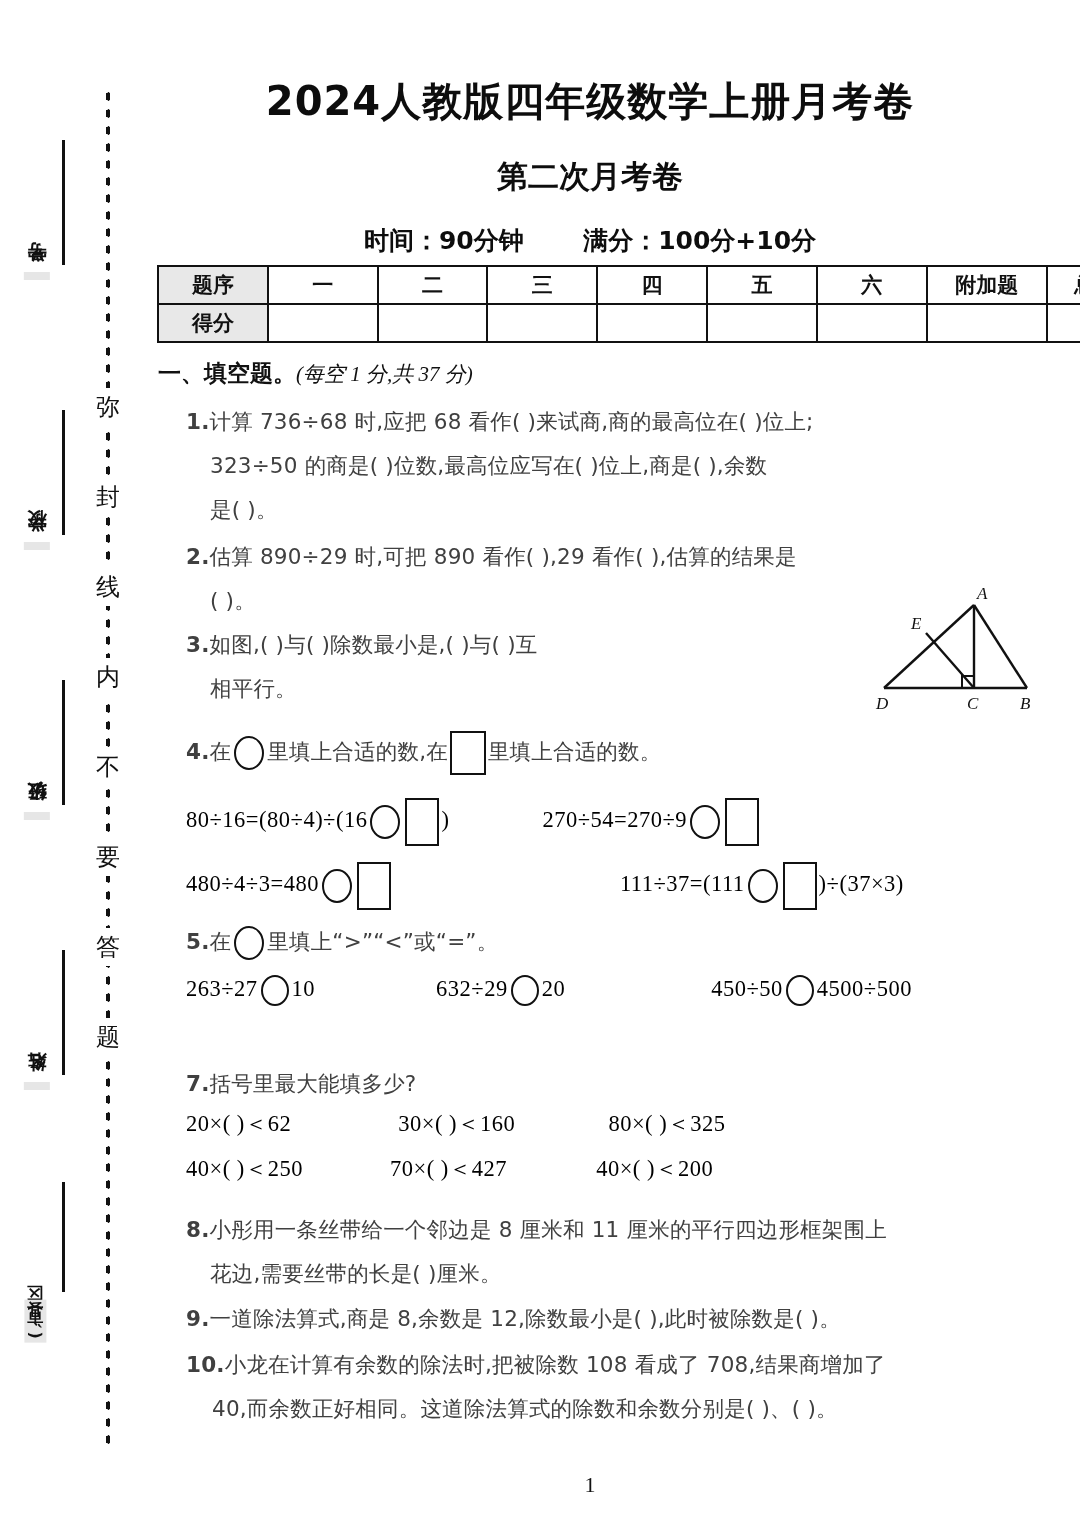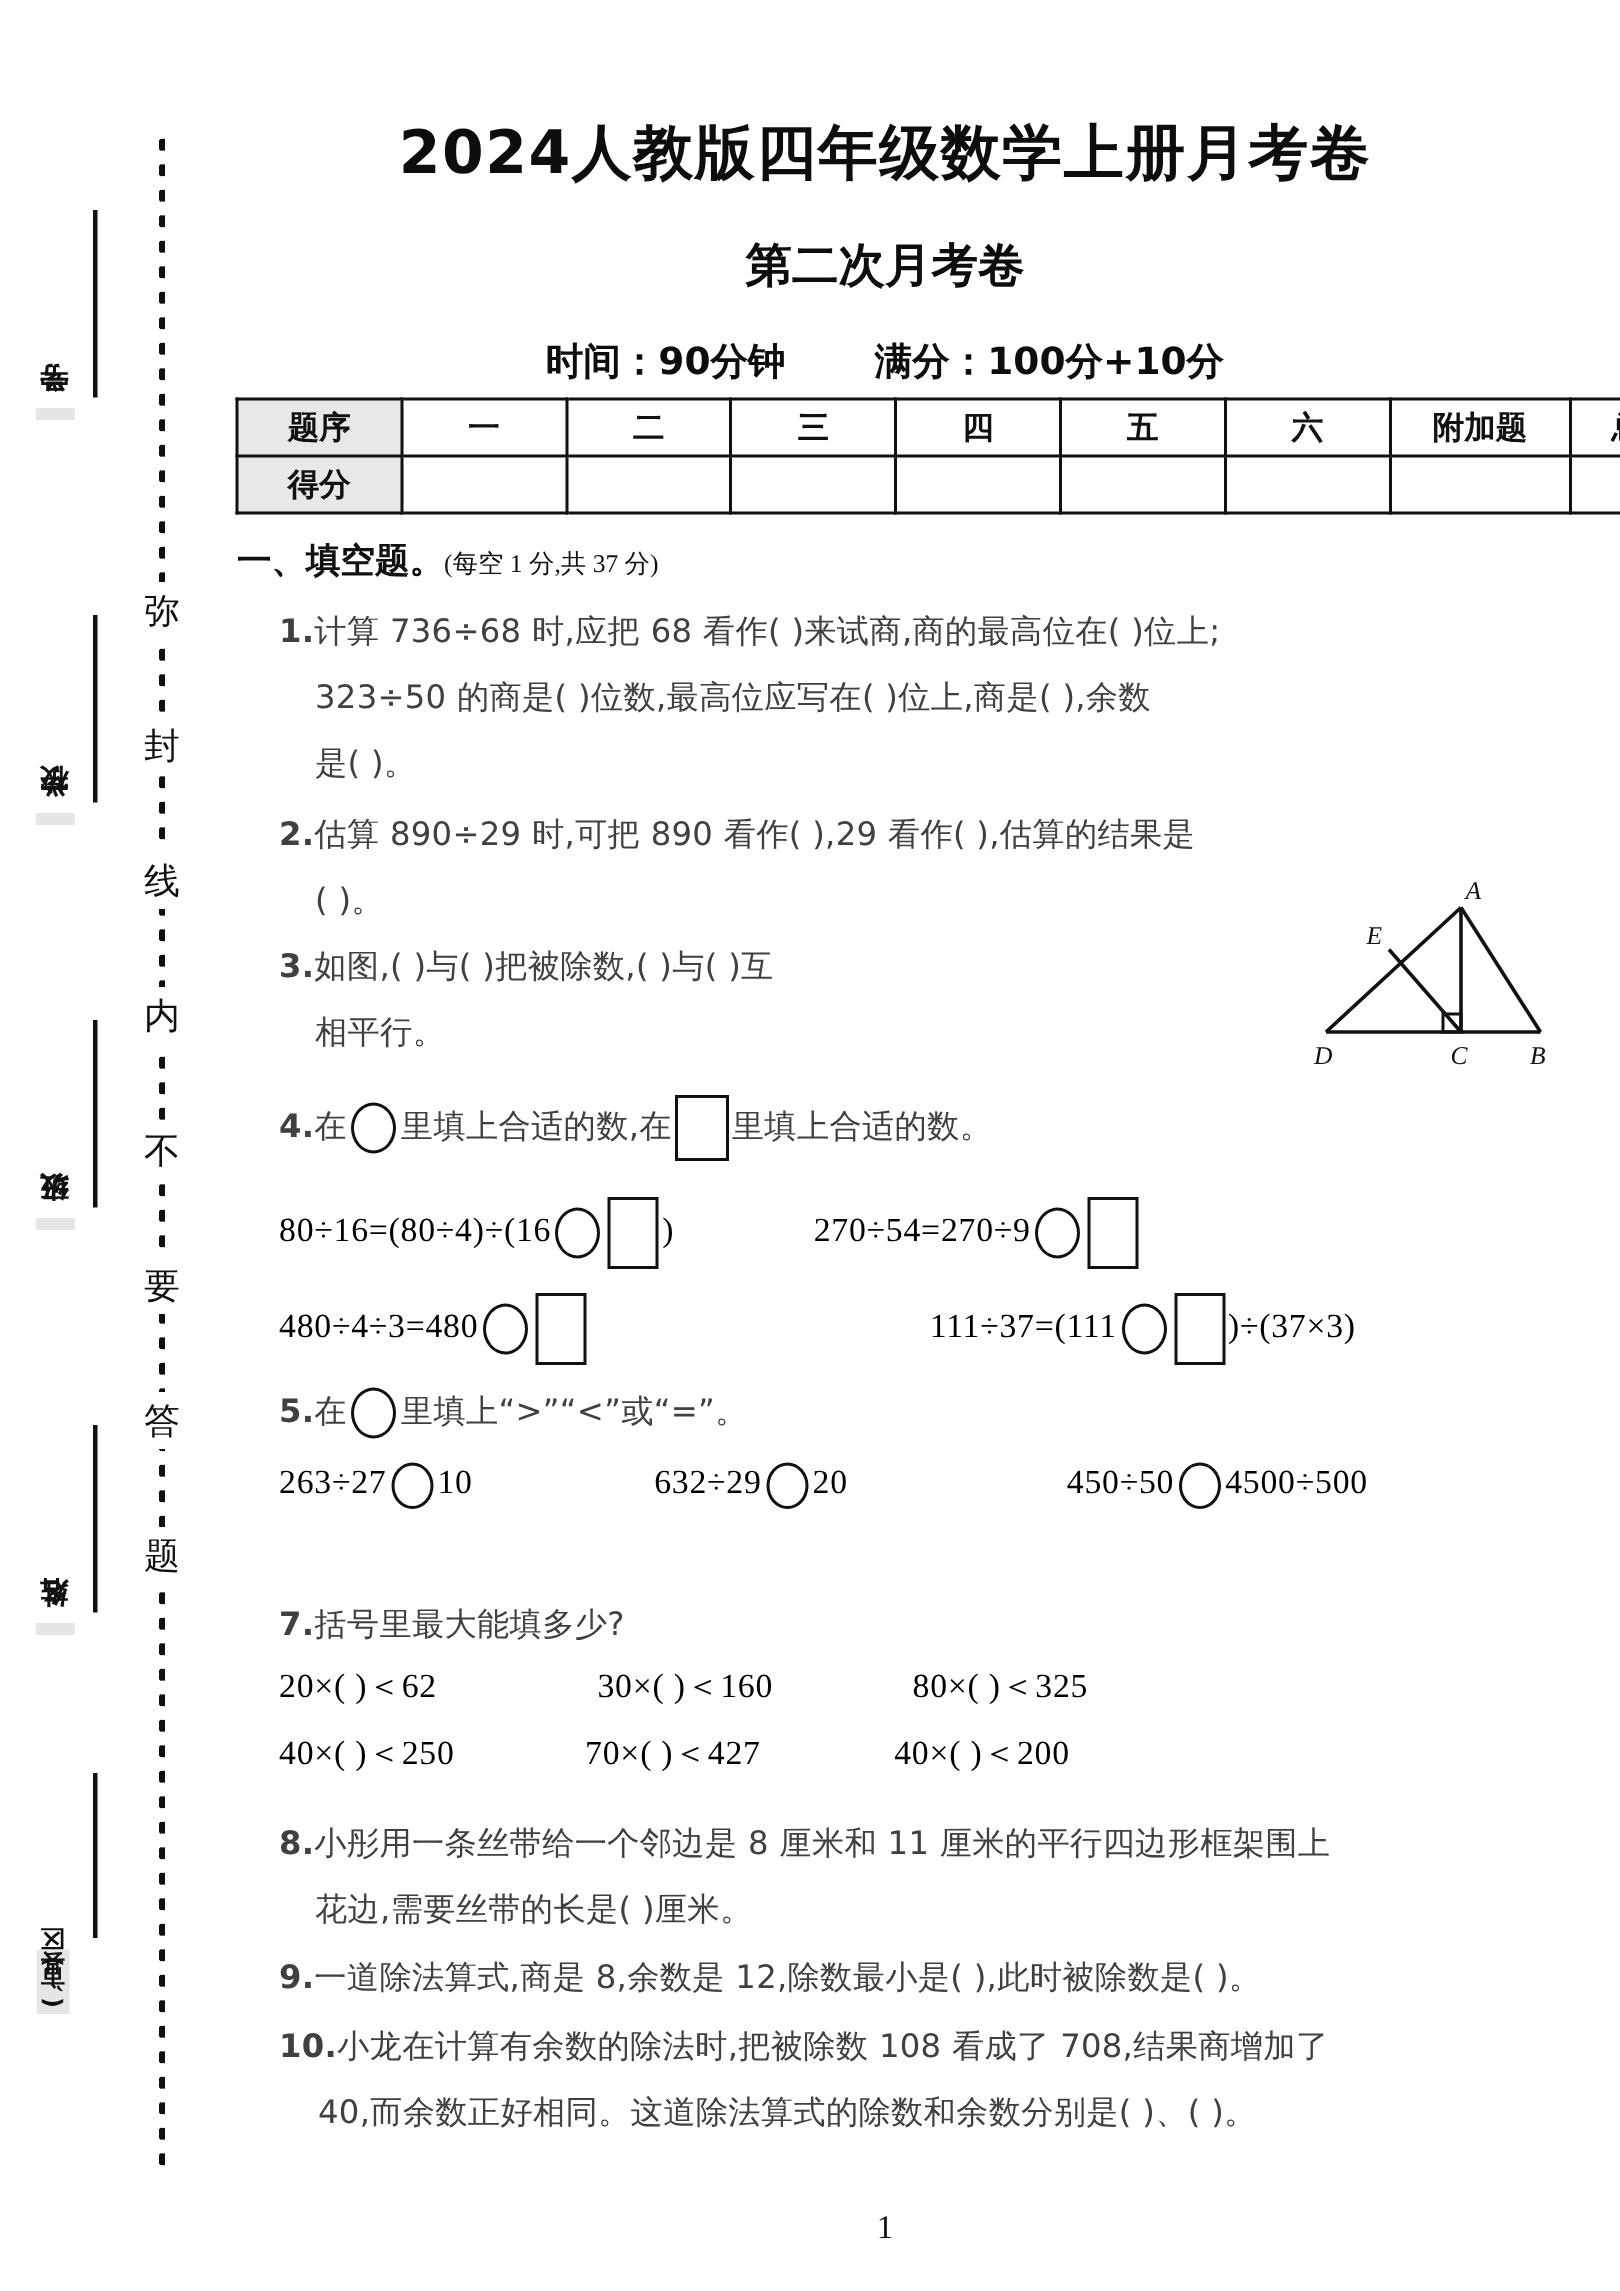--- a/index.html
+++ b/index.html
@@ -149,22 +149,23 @@
   .sec-head {
     position: absolute;
     left: 8px; top: 358px;
     font-family: "DejaVu Sans", "Liberation Sans", sans-serif;
     font-size: 23px;
     font-weight: 700;
     color: #111;
   }
   .sec-head .note {
     font-weight: 400;
-    font-size: 17px;
+    font-size: 21px;
     font-family: "Liberation Serif", serif;
+    font-style: italic;
   }
 
   
   .q {
     position: absolute;
     left: 36px;
     font-family: "DejaVu Sans", "Liberation Sans", sans-serif;
     font-size: 21.5px;
     line-height: 44px;
     color: #404040;
@@ -329,21 +330,21 @@
     <span class="ln2">323÷50 的商是(        )位数,最高位应写在(        )位上,商是(        ),余数</span>
     <span class="ln2">是(        )。</span>
   </div>
 
   <div class="q" style="top:535px;">
     <span class="n">2.</span><span>估算 890÷29 时,可把 890 看作(        ),29 看作(        ),估算的结果是</span>
     <span class="ln2">(        )。</span>
   </div>
 
   <div class="q" style="top:623px;">
-    <span class="n">3.</span><span>如图,(        )与(        )把被除数,(        )与(        )互</span>
+    <span class="n">3.</span><span>如图,(        )与(        )除数最小是,(        )与(        )互</span>
     <span class="ln2">相平行。</span>
   </div>
 
   <div id="geo">
     <svg width="180" height="135" viewBox="0 0 180 135">
 
       <line x1="22" y1="103" x2="165" y2="103" stroke="#111" stroke-width="2.4"></line>
 
       <line x1="22" y1="103" x2="112" y2="20" stroke="#111" stroke-width="2.4"></line>
 

